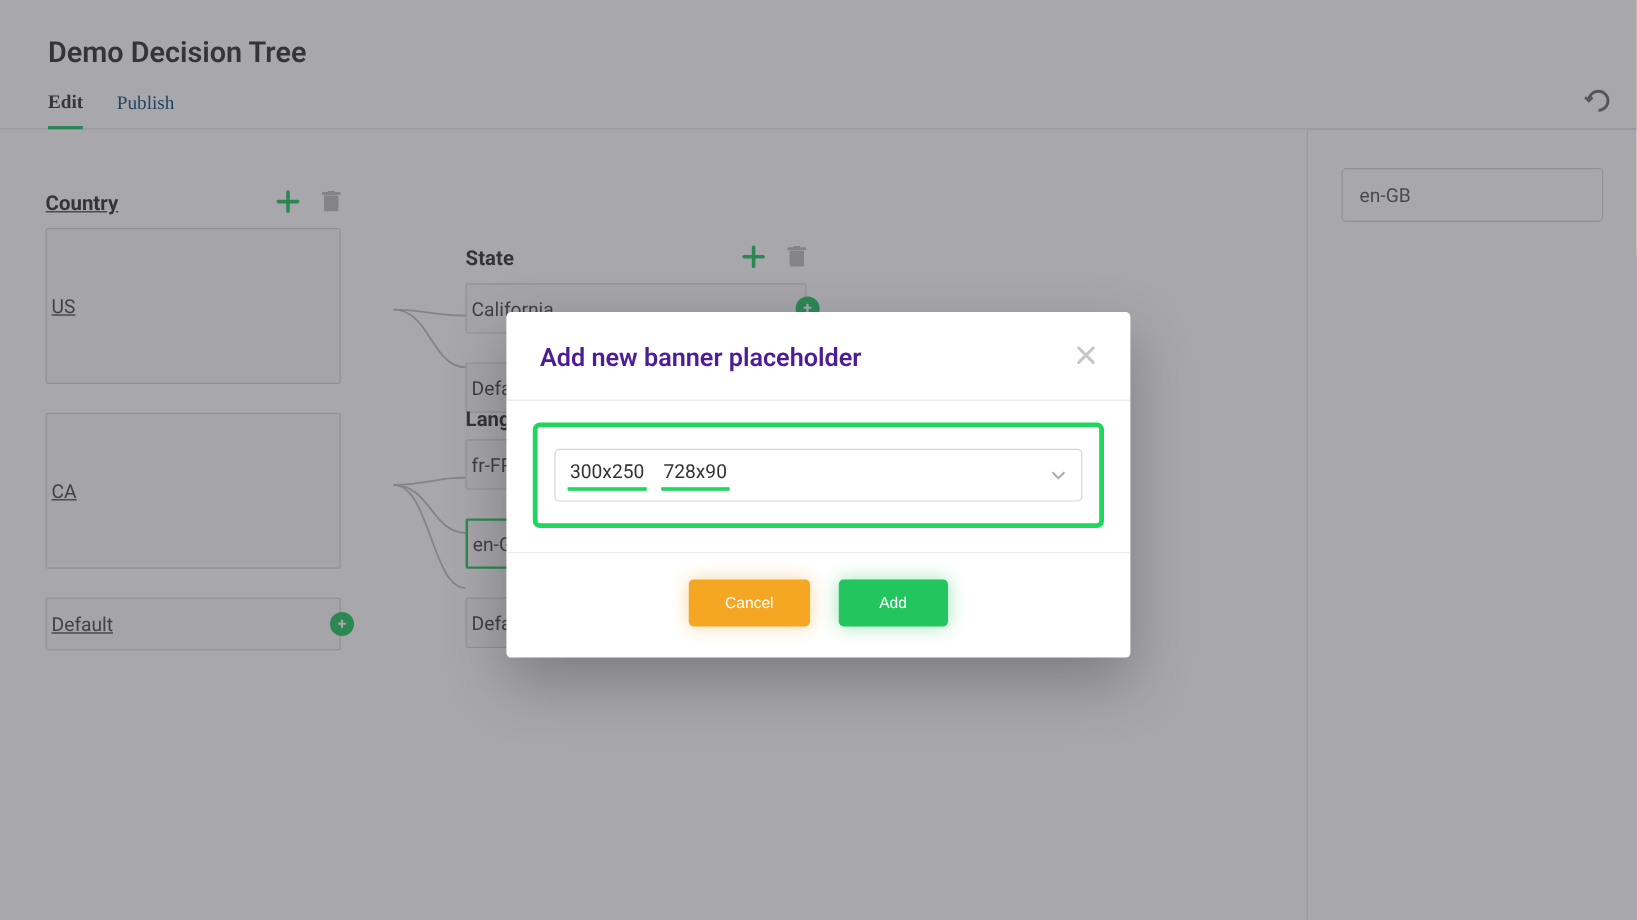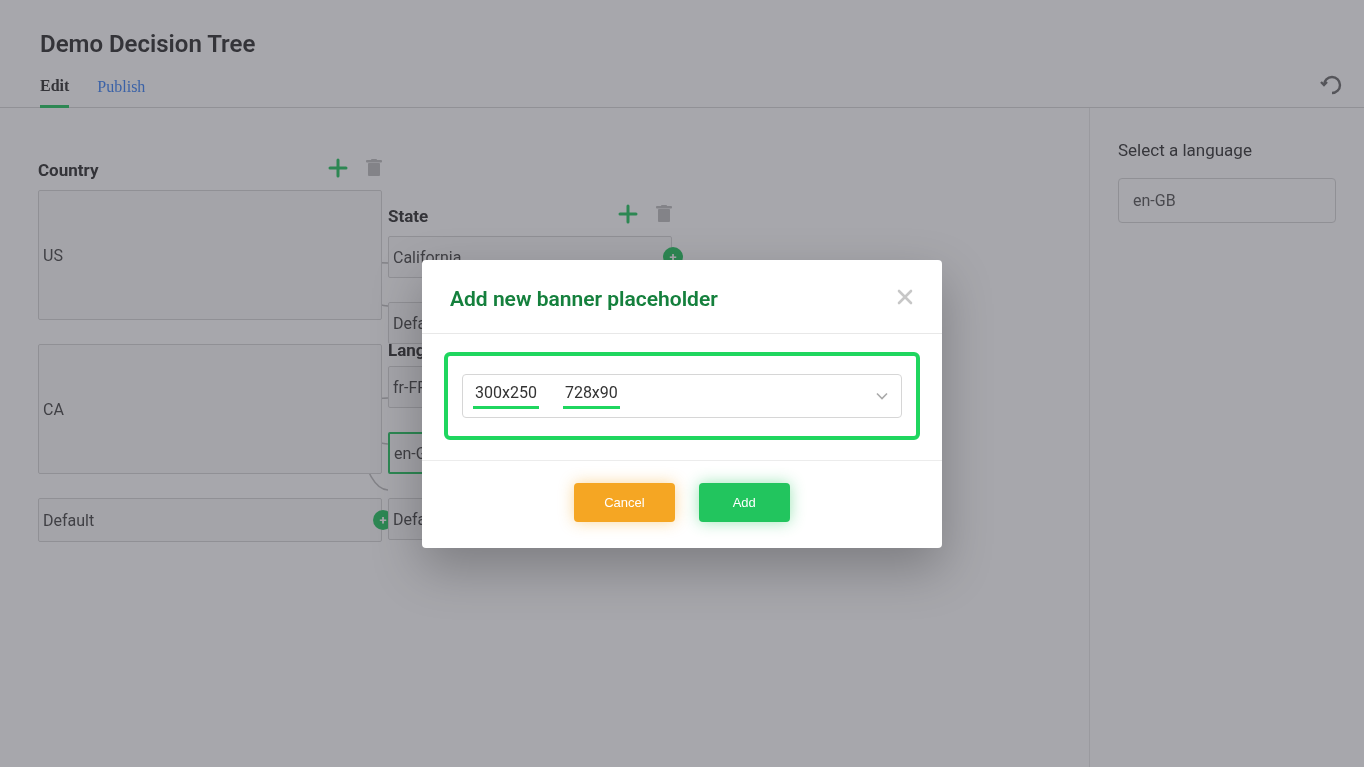--- a/index.html
+++ b/index.html
@@ -26,21 +26,21 @@
     align-items: center;
     padding: 0 40px;
     border-bottom: 1px solid #d8d8d8;
     position: relative;
     height: 40px;
     font-family: Liberation Serif, serif;
   }
   .tabbar .tab {
     margin-right: 28px;
     font-size: 16px;
-    color: #3b82f6;
+    color: #0c4a6e;
     padding: 8px 0 10px;
     cursor: pointer;
   }
   .tabbar .tab.active {
     color: #2e2e2e;
     font-weight: 600;
     border-bottom: 3px solid #22c55e;
     margin-bottom: -1px;
   }
   .undo-icon {
@@ -136,21 +136,21 @@
     background: #22c55e;
     color: #fff;
     display: flex;
     align-items: center;
     justify-content: center;
     font-size: 13px;
     font-weight: 700;
   }
 
   
-  .col-country { left: 38px; top: 50px; width: 344px; }
+  .col-country { left: 38px; top: 50px; width: 246px; text-decoration: underline; }
   .col-country .node.big { height: 130px; }
   .col-country .node.small { height: 44px; }
 
   
   .col-state { left: 388px; top: 96px; width: 284px; }
   .col-state .node { height: 42px; }
 
   
   .col-language { left: 388px; top: 232px; width: 284px; }
   .col-language .node { height: 42px; }
@@ -183,42 +183,42 @@
   .modal-header {
     padding: 26px 28px 22px;
     border-bottom: 1px solid #e8e8e8;
     display: flex;
     align-items: center;
     justify-content: space-between;
   }
   .modal-title {
     font-size: 21px;
     font-weight: 600;
-    color: #15803d;
+    color: #4c1d95;
   }
   .modal-close {
     color: #c7c7c7;
     cursor: pointer;
     font-size: 22px;
   }
   .modal-body {
     padding: 18px 22px 20px;
   }
   .highlight-box {
     border: 4px solid #1fd65f;
     border-radius: 6px;
     padding: 18px 14px;
   }
   .multi-select {
     border: 1px solid #d6d6d6;
     border-radius: 4px;
     padding: 8px 38px 8px 10px;
     display: flex;
     align-items: center;
-    gap: 24px;
+    gap: 12px;
     position: relative;
     min-height: 44px;
   }
   .tag {
     font-size: 16px;
     color: #333;
     padding: 0 2px 4px;
     border-bottom: 3px solid #1fd65f;
   }
   .dropdown-caret {
@@ -344,21 +344,20 @@
           <span>en-GB</span>
         </div>
       <div class="node">
           <span>Default</span>
         </div>
     </div>
 
   </div>
 
   <div class="sidebar">
-    <div class="sidebar-label">Select a language</div>
     <div class="lang-select">
       <span>en-GB</span>
     </div>
   </div>
 </div>
 
 <div class="overlay">
   <div class="modal">
     <div class="modal-header">
       <div class="modal-title">Add new banner placeholder</div>

